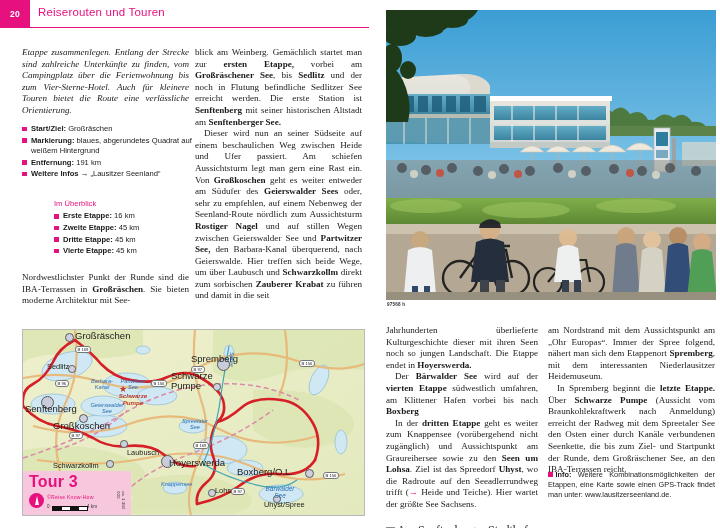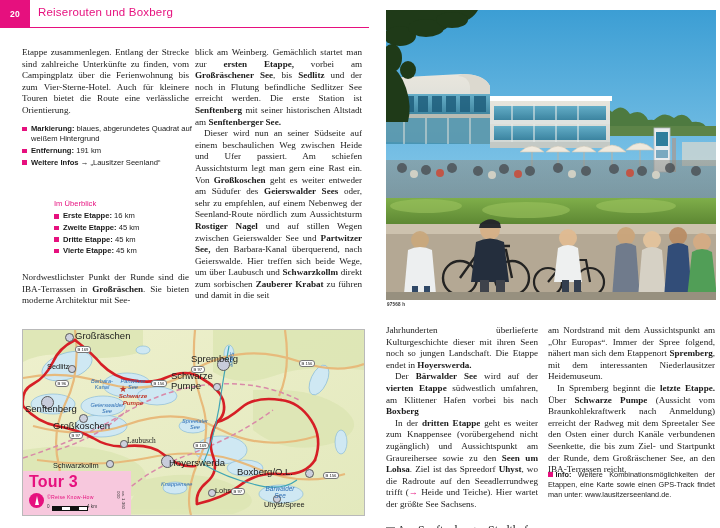--- a/index.html
+++ b/index.html
@@ -40,21 +40,21 @@
     font-size:9.1px;line-height:11.6px;
     text-align:justify;
     color:#1a1a1a;
     -webkit-hyphens:none;hyphens:none;
   }
   .col p{margin:0;}
   .col p.indent{text-indent:9px;}
   .col b{font-weight:bold;}
 
   
-  #col-a{left:22px;top:47px;width:167px;}
+  #col-a{left:22px;top:47px;width:167px;font-style:italic;}
   
   #col-b{left:195px;top:47px;width:167px;}
   
   #col-c{left:386px;top:325px;width:152px;}
   
   #col-d{left:548px;top:325px;width:167px;}
 
   
   .factbox{
     position:absolute;left:22px;width:172px;
@@ -180,28 +180,33 @@
   #infobox b{font-weight:bold;}
   .arrow{color:#e6107e;font-weight:bold;}
 </style>
 </head>
 <body>
 
 <div class="page">
 
   <div class="hdr-tab"></div>
   <div class="hdr-pageno">20</div>
-  <div class="hdr-title">Reiserouten und Boxberg</div>
+  <div class="hdr-title">Reiserouten und Touren</div>
   <div class="hdr-rule"></div>
 
   <div class="col" id="col-a">
     <p>Etappe zusammenlegen. Entlang der Strecke sind zahlreiche Unterkünfte zu finden, vom Campingplatz über die Ferienwohnung bis zum Vier-Sterne-Hotel. Auch für kleinere Touren bietet die Route eine verlässliche Orientierung.</p>
   </div>
 
   <div class="factbox" id="facts-1">
+    <div class="row">
+      <span class="bul"></span>
+      <b>Start/Ziel:</b>
+      <span>Großräschen</span>
+    </div>
     <div class="row">
       <span class="bul"></span>
       <b>Markierung:</b>
       <span>blaues, abgerundetes Quadrat auf weißem Hintergrund</span>
     </div>
     <div class="row">
       <span class="bul"></span>
       <b>Entfernung:</b>
       <span>191 km</span>
     </div>
@@ -325,21 +330,21 @@
     <span class="dotTown" style="left:282px;top:139px;"></span>
     <span class="dotTown sm" style="left:185px;top:159px;"></span>
     <span class="dotTown sm" style="left:250px;top:165px;"></span>
 
     <span class="maplabel m-town" style="left:52px;top:0px;">Großräschen</span>
     <span class="maplabel m-town-sm" style="left:24px;top:32px;">Sedlitz</span>
     <span class="maplabel m-town" style="left:2px;top:73px;">Senftenberg</span>
     <span class="maplabel m-town" style="left:30px;top:90px;">Großkoschen</span>
     <span class="maplabel m-town" style="left:168px;top:23px;">Spremberg</span>
     <span class="maplabel m-town" style="left:148px;top:41px;width:46px;line-height:10px;display:block;white-space:normal;">Schwarze Pumpe</span>
-    <span class="maplabel m-town-sm" style="left:104px;top:106px;font-family:Liberation Serif, serif;">Laubusch</span>
+    <span class="maplabel m-town-sm" style="left:104px;top:118px;">Laubusch</span>
     <span class="maplabel m-town-sm" style="left:30px;top:131px;">Schwarzkollm</span>
     <span class="maplabel m-town" style="left:146px;top:127px;">Hoyerswerda</span>
     <span class="maplabel m-town" style="left:214px;top:136px;">Boxberg/O.L.</span>
     <span class="maplabel m-town-sm" style="left:192px;top:156px;">Lohsa</span>
     <span class="maplabel m-town-sm" style="left:241px;top:171px;width:26px;line-height:8px;display:block;white-space:normal;">Uhyst/Spree</span>
 
     <span class="maplabel m-water" style="left:62px;top:48px;width:34px;line-height:6px;display:block;white-space:normal;text-align:center;">Barbara-Kanal</span>
     <span class="maplabel m-water" style="left:94px;top:48px;width:32px;line-height:6px;display:block;white-space:normal;text-align:center;">Partwitzer See</span>
     <span class="maplabel m-water" style="left:64px;top:72px;width:40px;line-height:6px;display:block;white-space:normal;text-align:center;">Geierswalder See</span>
     <span class="maplabel m-water" style="left:158px;top:88px;width:28px;line-height:6px;display:block;white-space:normal;text-align:center;">Spreetaler See</span>

